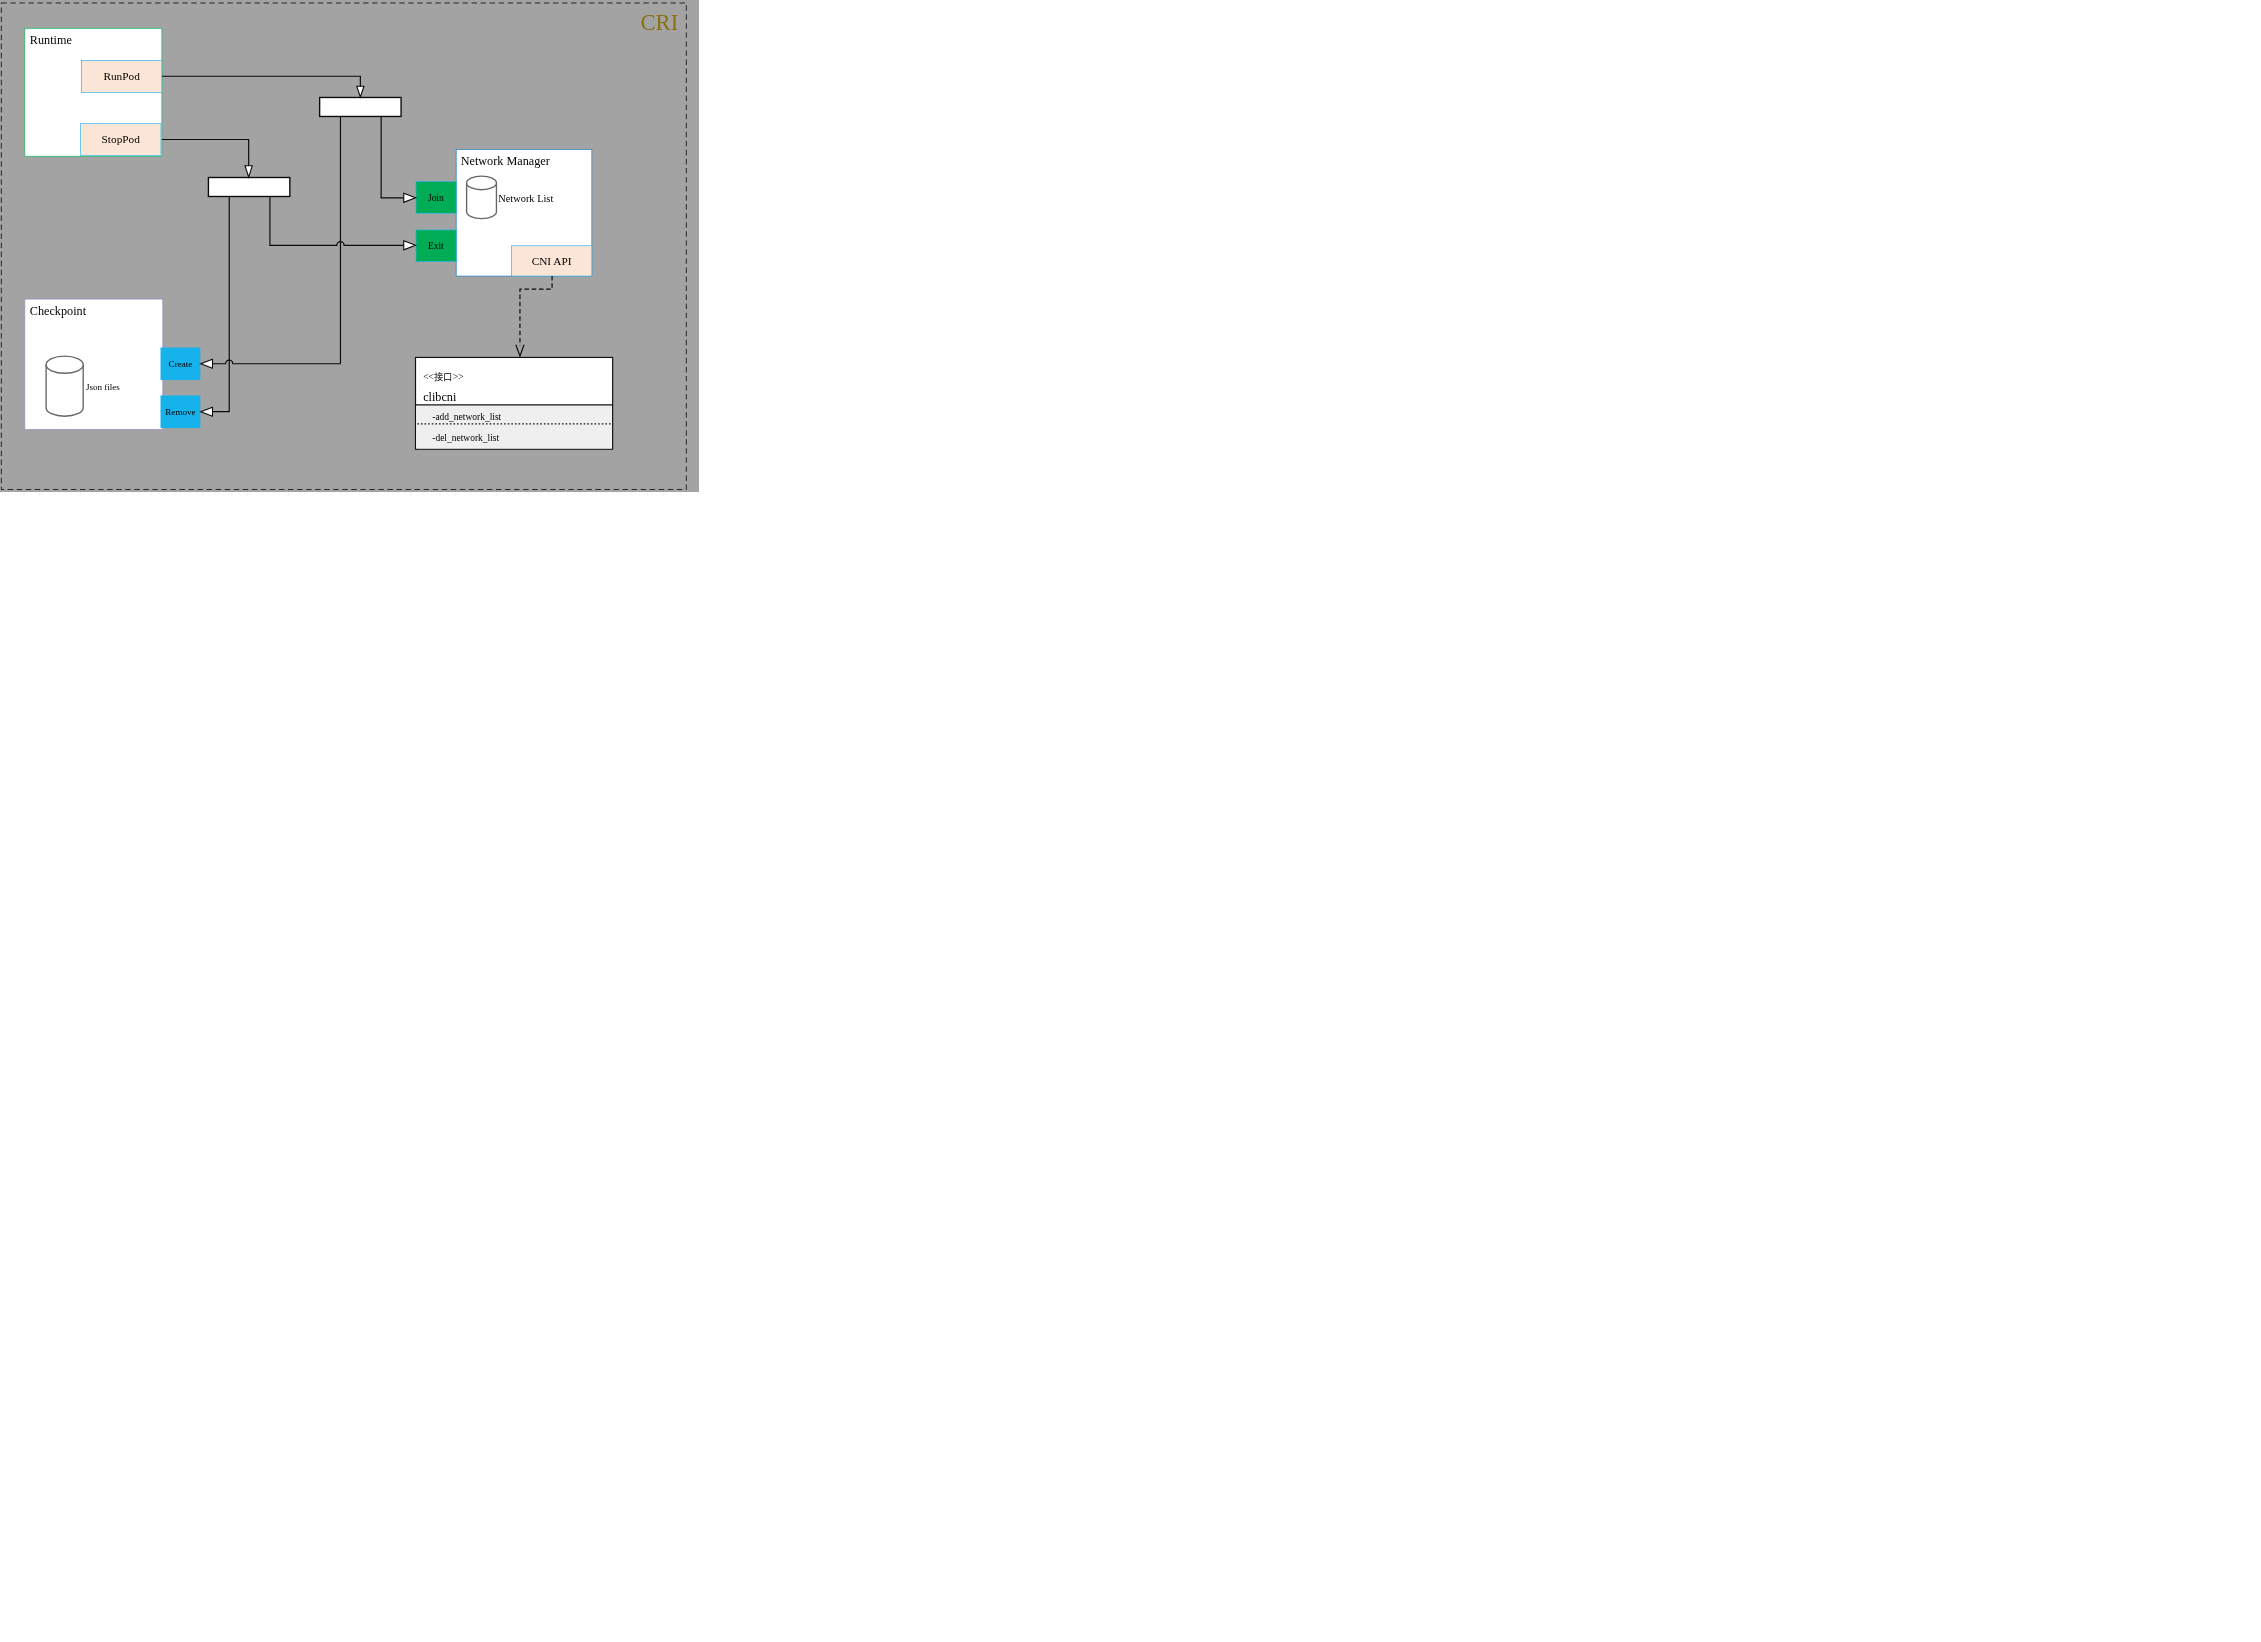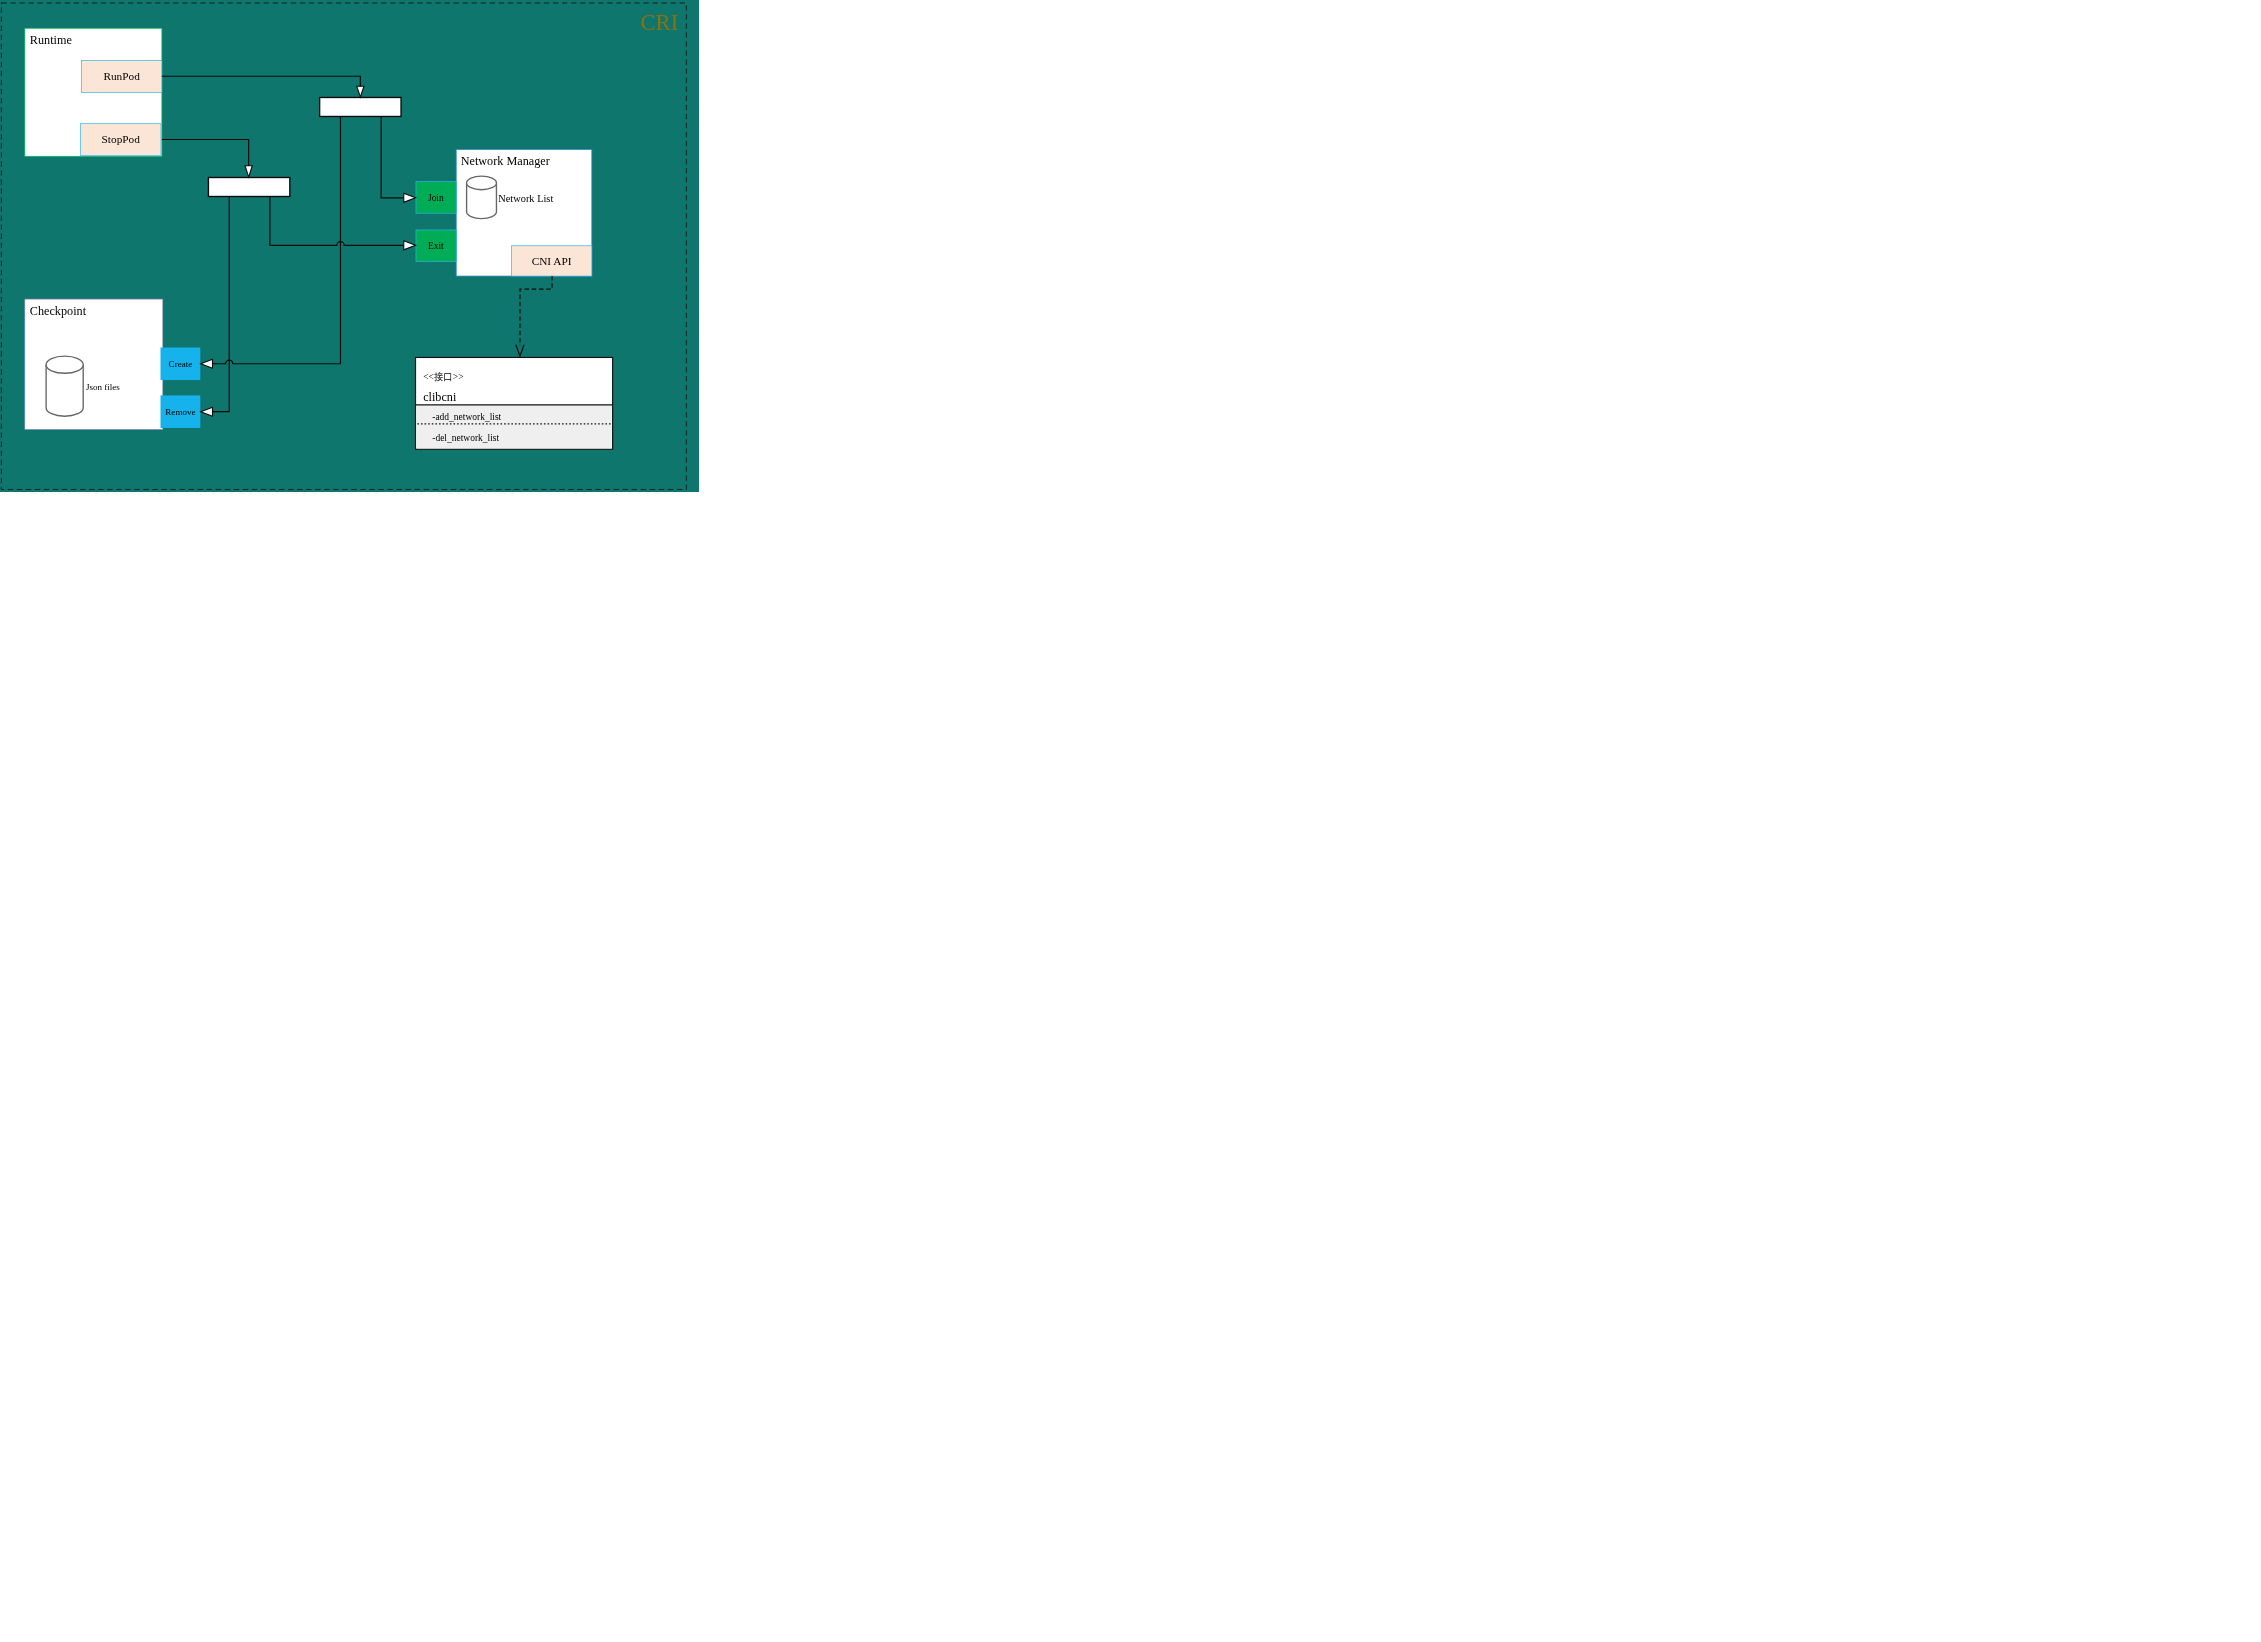--- a/index.html
+++ b/index.html
@@ -1,16 +1,16 @@
 <!DOCTYPE html>
 <html style="font-size:7.2px"><head>
 <meta charset="utf-8">
 <style>
   html,body{margin:0;padding:0;background:#ffffff;}
-  .stage{position:relative;width:699px;height:492px;background:#0f766e;overflow:hidden;
+  .stage{position:relative;width:699px;height:492px;background:#a3a3a3;overflow:hidden;
          font-family:"Liberation Serif", serif;}
   svg{display:block}
   svg text{font-family:"Liberation Serif", serif;fill:#000000;}
   .t-title{font-size:50px;fill:#8A710D;}
   .t-box{font-size:27px;}
   .t-node{font-size:25px;text-anchor:middle;}
   .t-small{font-size:21px;text-anchor:middle;}
   .t-store{font-size:23px;}
   .t-json{font-size:20px;}
   .t-create{font-size:20px;text-anchor:middle;}

